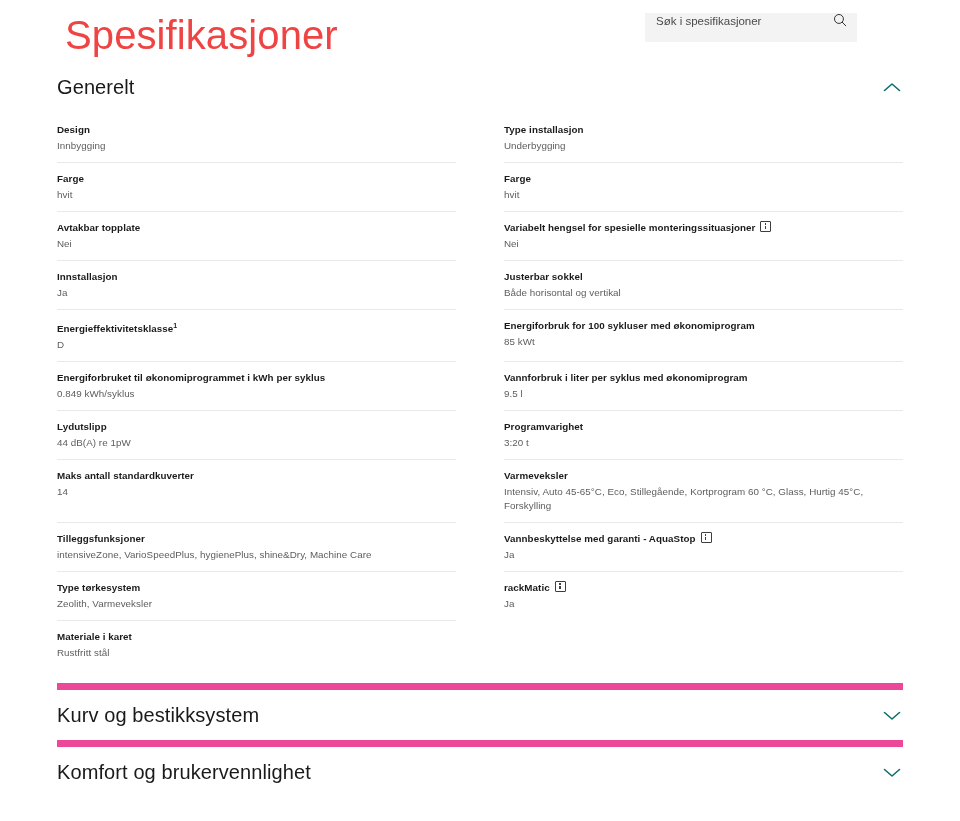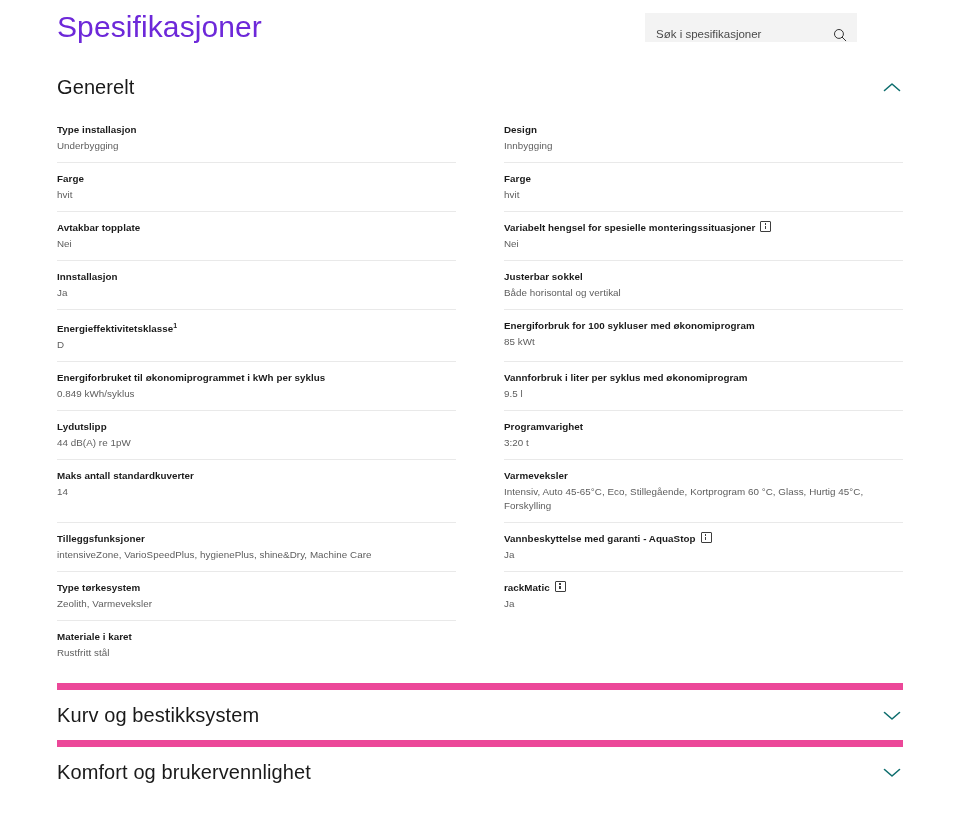--- a/index.html
+++ b/index.html
@@ -26,36 +26,36 @@
   
   .header {
     position: relative;
     padding: 0 57px;
     height: 62px;
   }
   .page-title {
     position: absolute;
     left: 57px;
     top: 8px;
-    font-size: 30px;
+    font-size: 40px;
     font-weight: 400;
     letter-spacing: 0.1px;
-    color: #6d28d9;
+    color: #ef4444;
     line-height: 38px;
-    margin: 0;
+    margin: 8px;
   }
   .search-wrap {
     position: absolute;
     right: 103px;
     top: 13px;
     width: 212px;
     height: 29px;
     background: #f3f3f3;
     display: flex;
-    align-items: flex-end;
+    align-items: flex-start;
     padding: 0 10px 0 11px;
     box-sizing: border-box;
   }
   .search-input {
     flex: 1 1 auto;
     border: 0;
     outline: 0;
     background: transparent;
     font-family: "Liberation Sans", sans-serif;
     font-size: 11.5px;
@@ -203,26 +203,26 @@
       <div class="section">
         <div class="section-head">
           <span class="section-title">Generelt</span>
           <svg class="chevron" viewBox="0 0 18 11" fill="none">
             <path d="M1.5 8.5 L9 2 L16.5 8.5" stroke="currentColor" stroke-width="1.6" stroke-linecap="round" stroke-linejoin="round"></path>
           </svg>
         </div>
         <div class="section-body">
           <div class="spec-grid">
             <div class="spec-cell">
+              <span class="spec-label">Design</span>
+              <span class="spec-value">Innbygging</span>
+            </div>
+            <div class="spec-cell">
               <span class="spec-label">Type installasjon</span>
               <span class="spec-value">Underbygging</span>
-            </div>
-            <div class="spec-cell">
-              <span class="spec-label">Design</span>
-              <span class="spec-value">Innbygging</span>
             </div>
             <div class="spec-cell">
               <span class="spec-label">Farge</span>
               <span class="spec-value">hvit</span>
             </div>
             <div class="spec-cell">
               <span class="spec-label">Farge</span>
               <span class="spec-value">hvit</span>
             </div>
             <div class="spec-cell">

